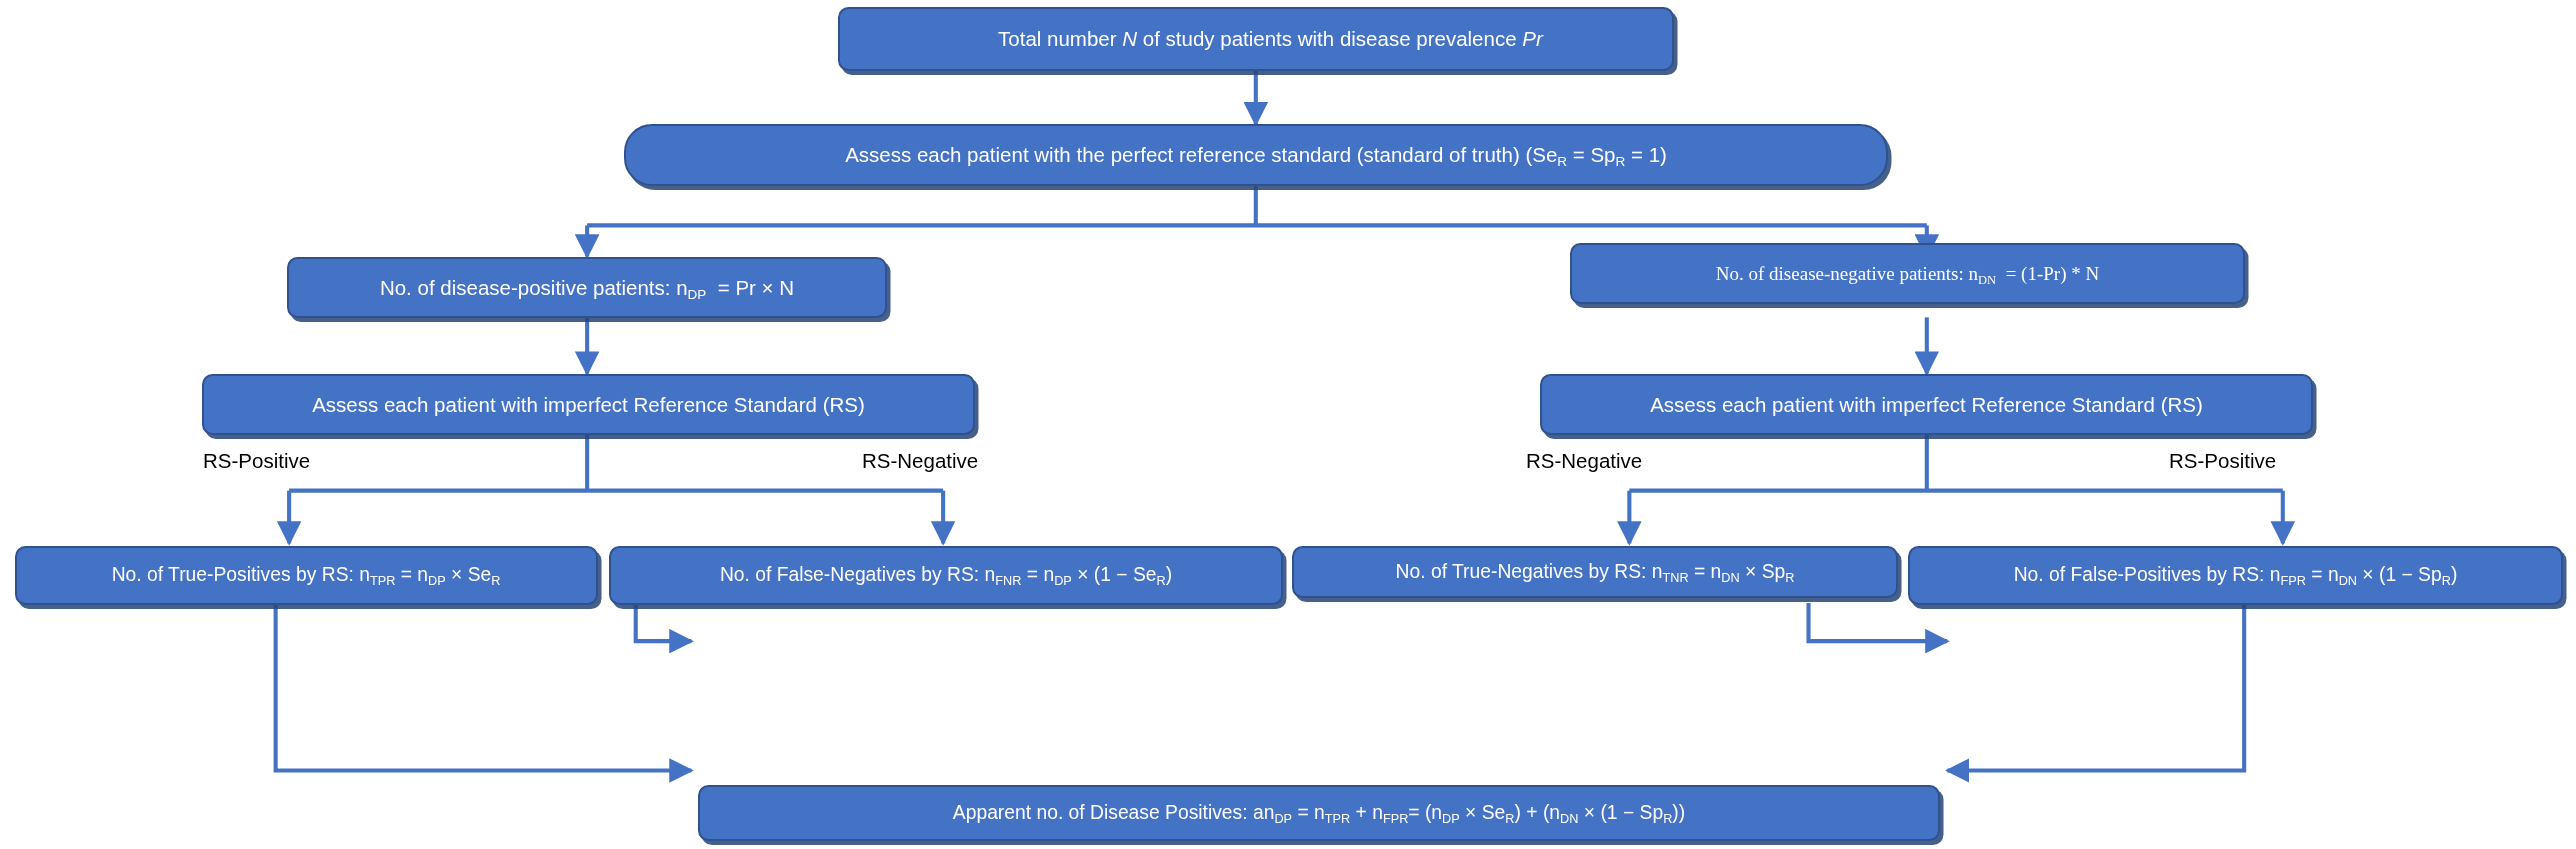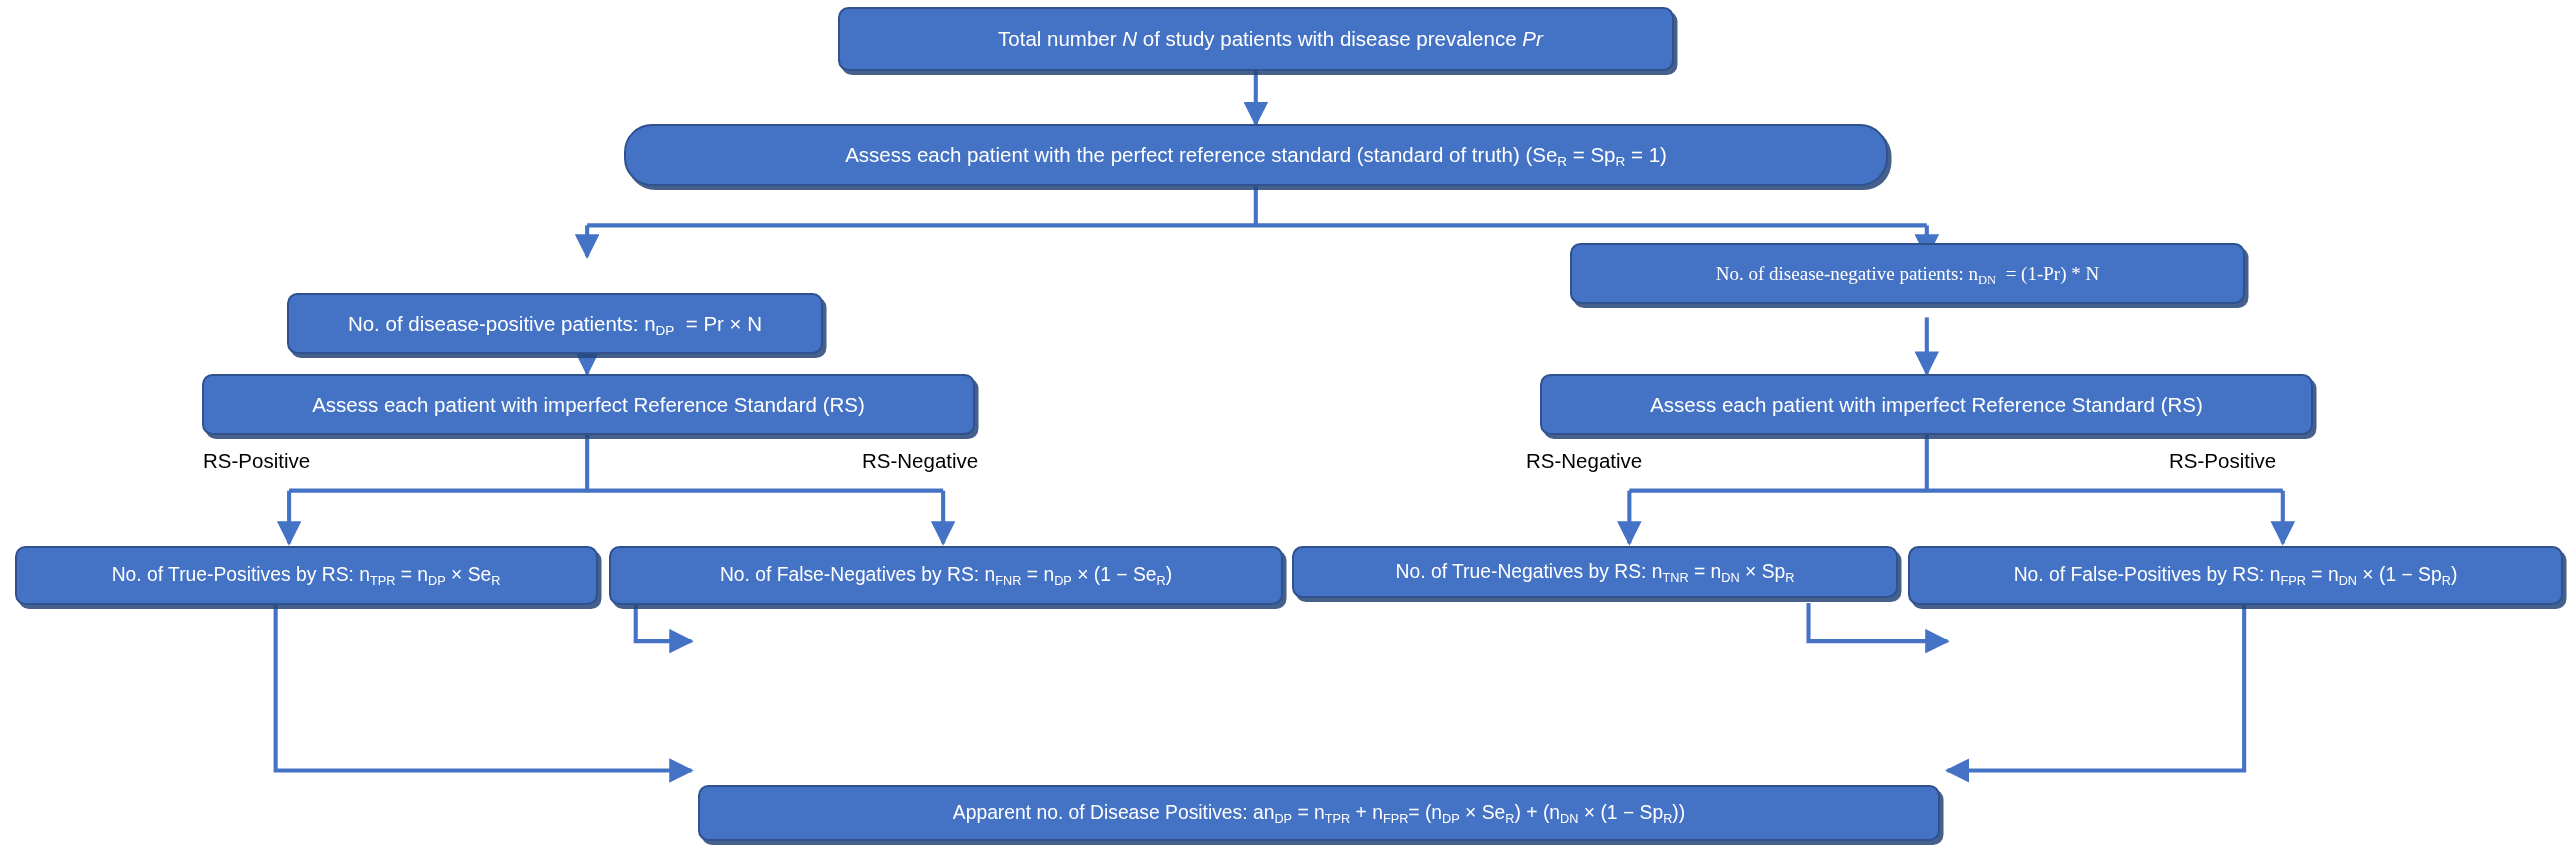--- a/index.html
+++ b/index.html
@@ -102,21 +102,21 @@
   </svg>
 
   <div class="node" style="left:838px; top:7px; width:836px; height:64px; font-size:20.5px;padding-left:37px;">
     <span class="txt">Total number <i>N</i> of study patients with disease prevalence <i>Pr</i></span>
   </div>
 
   <div class="node" style="left:624px; top:124px; width:1264px; height:62px; font-size:20.5px;border-radius:28px;">
     <span class="txt">Assess each patient with the perfect reference standard (standard of truth) (Se<sub>R</sub> = Sp<sub>R</sub> = 1)</span>
   </div>
 
-  <div class="node" style="left:287px; top:257px; width:536px; height:61px; font-size:20.5px;margin-top:36px;">
+  <div class="node" style="left:287px; top:257px; width:600px; height:61px; font-size:20.5px;">
     <span class="txt">No. of disease-positive patients: n<sub>DP</sub>&nbsp; = Pr × N</span>
   </div>
 
   <div class="node" style="left:1570px; top:243px; width:675px; height:61px; font-size:19px;font-family:Liberation Serif, serif;">
     <span class="txt">No. of disease-negative patients: n<sub>DN</sub>&nbsp; = (1-Pr) * N</span>
   </div>
 
   <div class="node" style="left:202px; top:374px; width:773px; height:61px; font-size:20.5px;">
     <span class="txt">Assess each patient with imperfect Reference Standard (RS)</span>
   </div>

